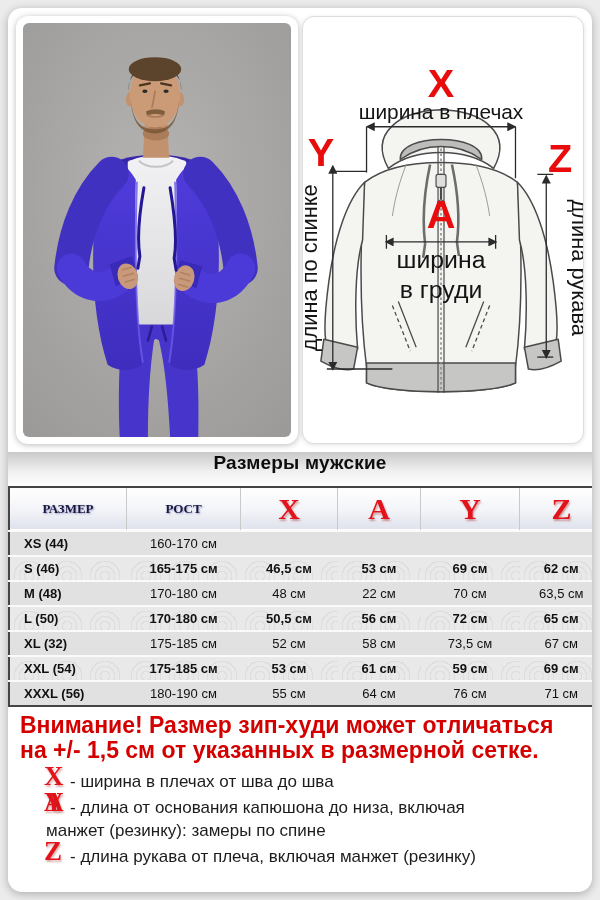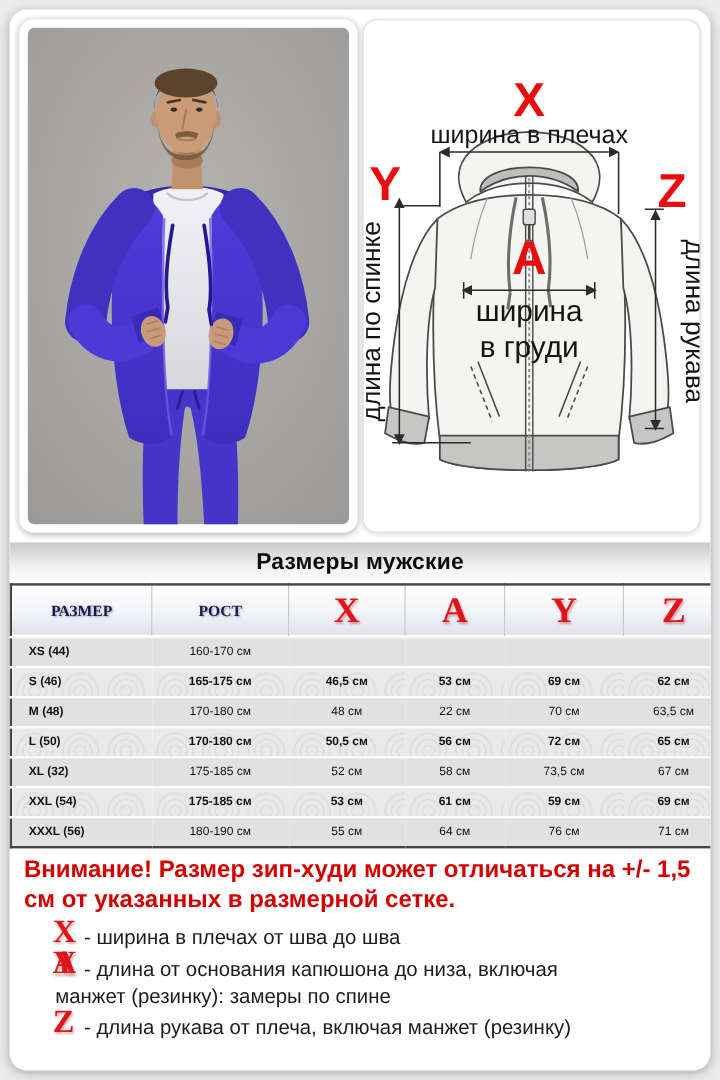--- a/index.html
+++ b/index.html
@@ -8,48 +8,48 @@
         box-shadow:0 2px 10px rgba(0,0,0,.28);overflow:hidden;}
   
   .cards-row{display:flex;gap:4px;padding:8px;}
   .photo-card{margin:0;width:268px;height:414px;background:#fff;border-radius:12px;padding:7px;
               box-shadow:0 1px 6px rgba(0,0,0,.28);}
   .photo-card svg{display:block;width:268px;height:414px;border-radius:6px;}
   .diagram-card{margin:0;width:280px;height:426px;background:#fff;border:1px solid #ddd;border-radius:12px;
                 box-shadow:0 1px 4px rgba(0,0,0,.12);}
   .diagram-card svg{display:block;width:280px;height:426px;}
   
-  .title-band{height:34px;display:flex;align-items:center;justify-content:center;
+  .title-band{height:34px;display:flex;align-items:flex-start;justify-content:center;
               background:linear-gradient(180deg,#c9c9c9 0%,#efefef 55%,#ffffff 100%);}
   .title-band h1{margin:0;font-size:19px;font-weight:700;color:#0d0d0d;letter-spacing:.2px;}
   
   .size-table{border-collapse:collapse;width:580px;margin:0 auto;border:2px solid #454545;table-layout:fixed;background:#fff;}
   .size-table thead tr{height:44px;background:linear-gradient(180deg,#ffffff 0%,#f3f4f8 55%,#dfe2ec 100%);
                        border-bottom:2px solid #5a5a5a;}
   .size-table th{border-right:1px solid #c9c9c9;}
   .size-table th:last-child{border-right:none;}
   .th-name{font-family:"Liberation Serif",serif;font-weight:700;font-size:13px;color:#191942;
            text-shadow:1px 1px 2px rgba(90,90,160,.55);}
   .th-letter{font-family:"Liberation Serif",serif;font-weight:700;font-size:30px;color:#e3131b;
              text-shadow:1px 2px 2px rgba(150,20,20,.4);}
-  .size-table td{height:23px;padding:0;border-top:2px solid #fafafa;font-size:10px;color:#111;text-align:center;}
+  .size-table td{height:23px;padding:0;border-top:2px solid #fafafa;font-size:13px;color:#111;text-align:center;}
   .size-table td.size-cell{text-align:left;padding-left:14px;font-weight:700;}
   .size-table th:nth-child(1),.size-table td:nth-child(1){width:114px;}
   .size-table th:nth-child(2),.size-table td:nth-child(2){width:111px;}
   .size-table th:nth-child(3),.size-table td:nth-child(3){width:94px;}
   .size-table th:nth-child(4),.size-table td:nth-child(4){width:80px;}
   .size-table th:nth-child(5),.size-table td:nth-child(5){width:96px;}
   .size-table th:nth-child(6),.size-table td:nth-child(6){width:81px;}
   .row-plain td{background-color:#e1e1e1;}
   .row-pattern td{background-color:#e9e9e9;
     background-image:radial-gradient(circle at center,transparent 0 4px,#dedede 4px 5.5px,transparent 5.5px 9px,
       #dedede 9px 10.5px,transparent 10.5px 14px,#dedede 14px 15.5px,transparent 15.5px);
     background-size:38px 38px;font-weight:bold;}
   
-  .warning{margin:6px 12px 2px;font-size:20px;line-height:25px;font-weight:700;color:#d40000;}
+  .warning{margin:6px 12px 2px;font-size:23px;line-height:25px;font-weight:700;color:#d40000;}
   .legend{padding:2px 20px 0 0;max-width:520px;}
   .legend-item{position:relative;margin:3px 0;padding-left:38px;text-indent:24px;
                font-size:17px;line-height:23px;color:#1c1c1c;}
   .legend-letter{position:absolute;left:36px;top:-5px;text-indent:0;
                  font-family:"Liberation Serif",serif;font-weight:700;font-size:27px;color:#e3131b;
                  text-shadow:1px 2px 2px rgba(150,20,20,.35);}
 </style>
 </head>
 <body>
 

